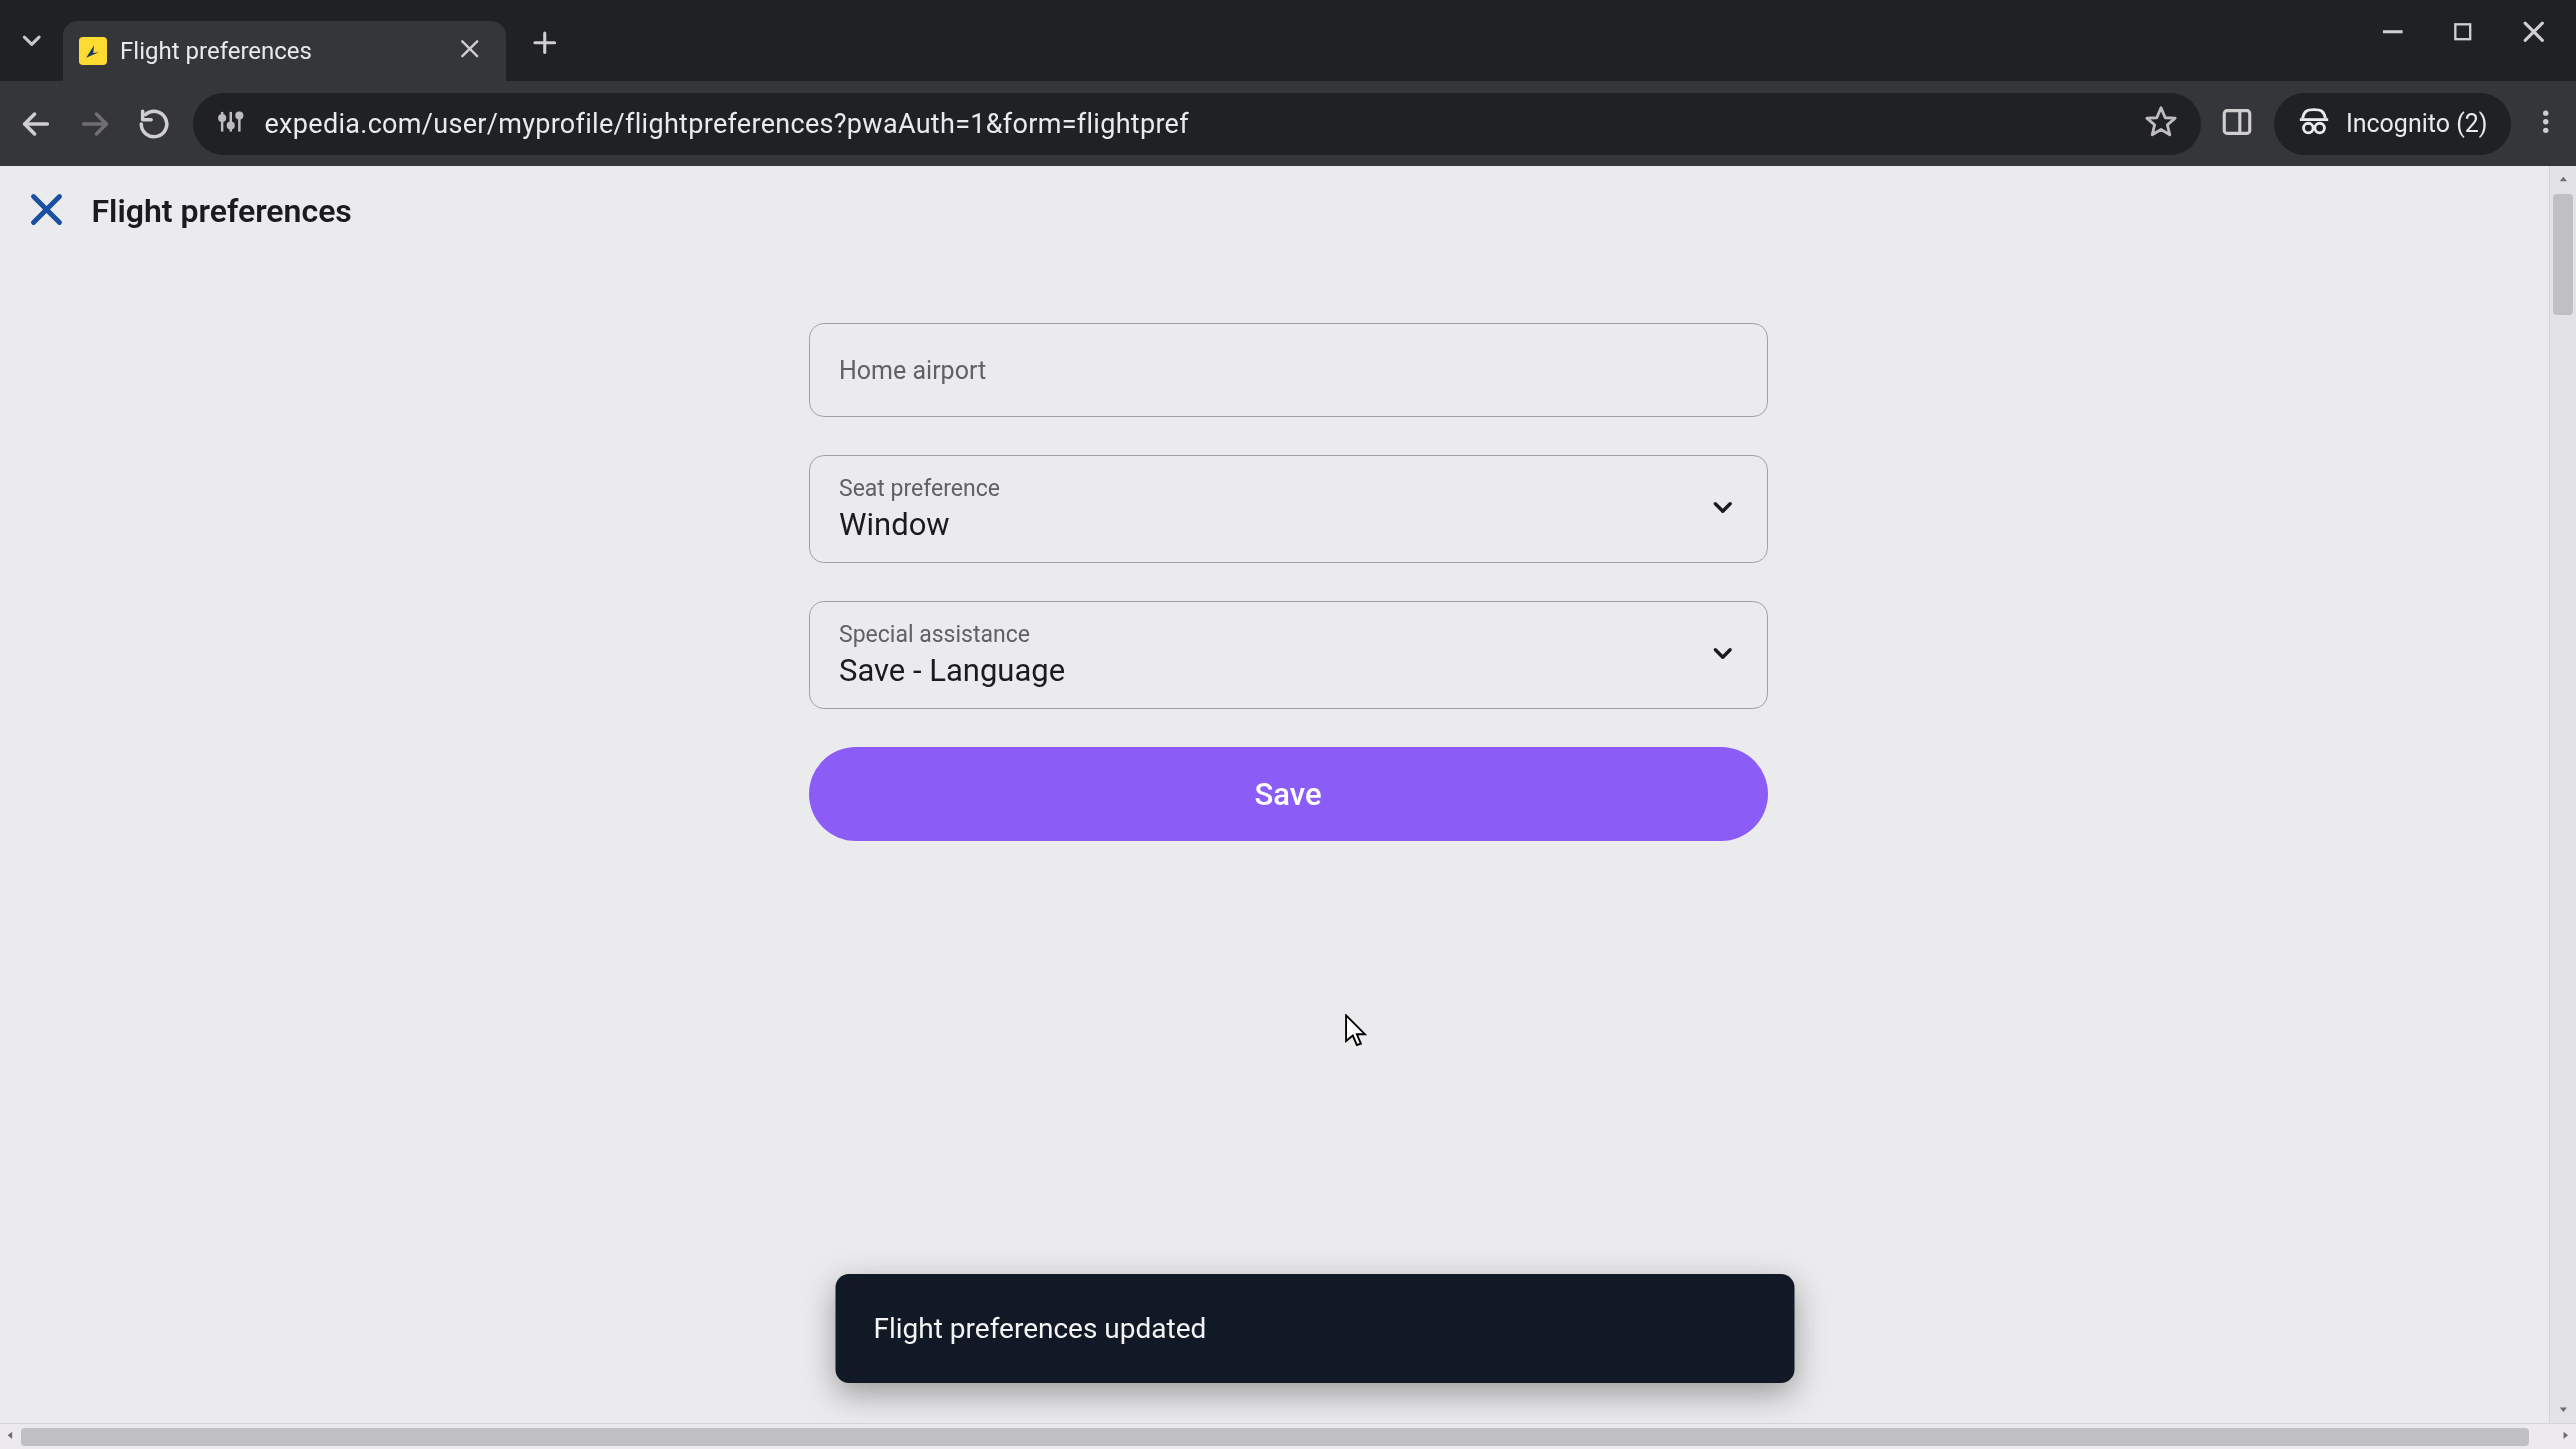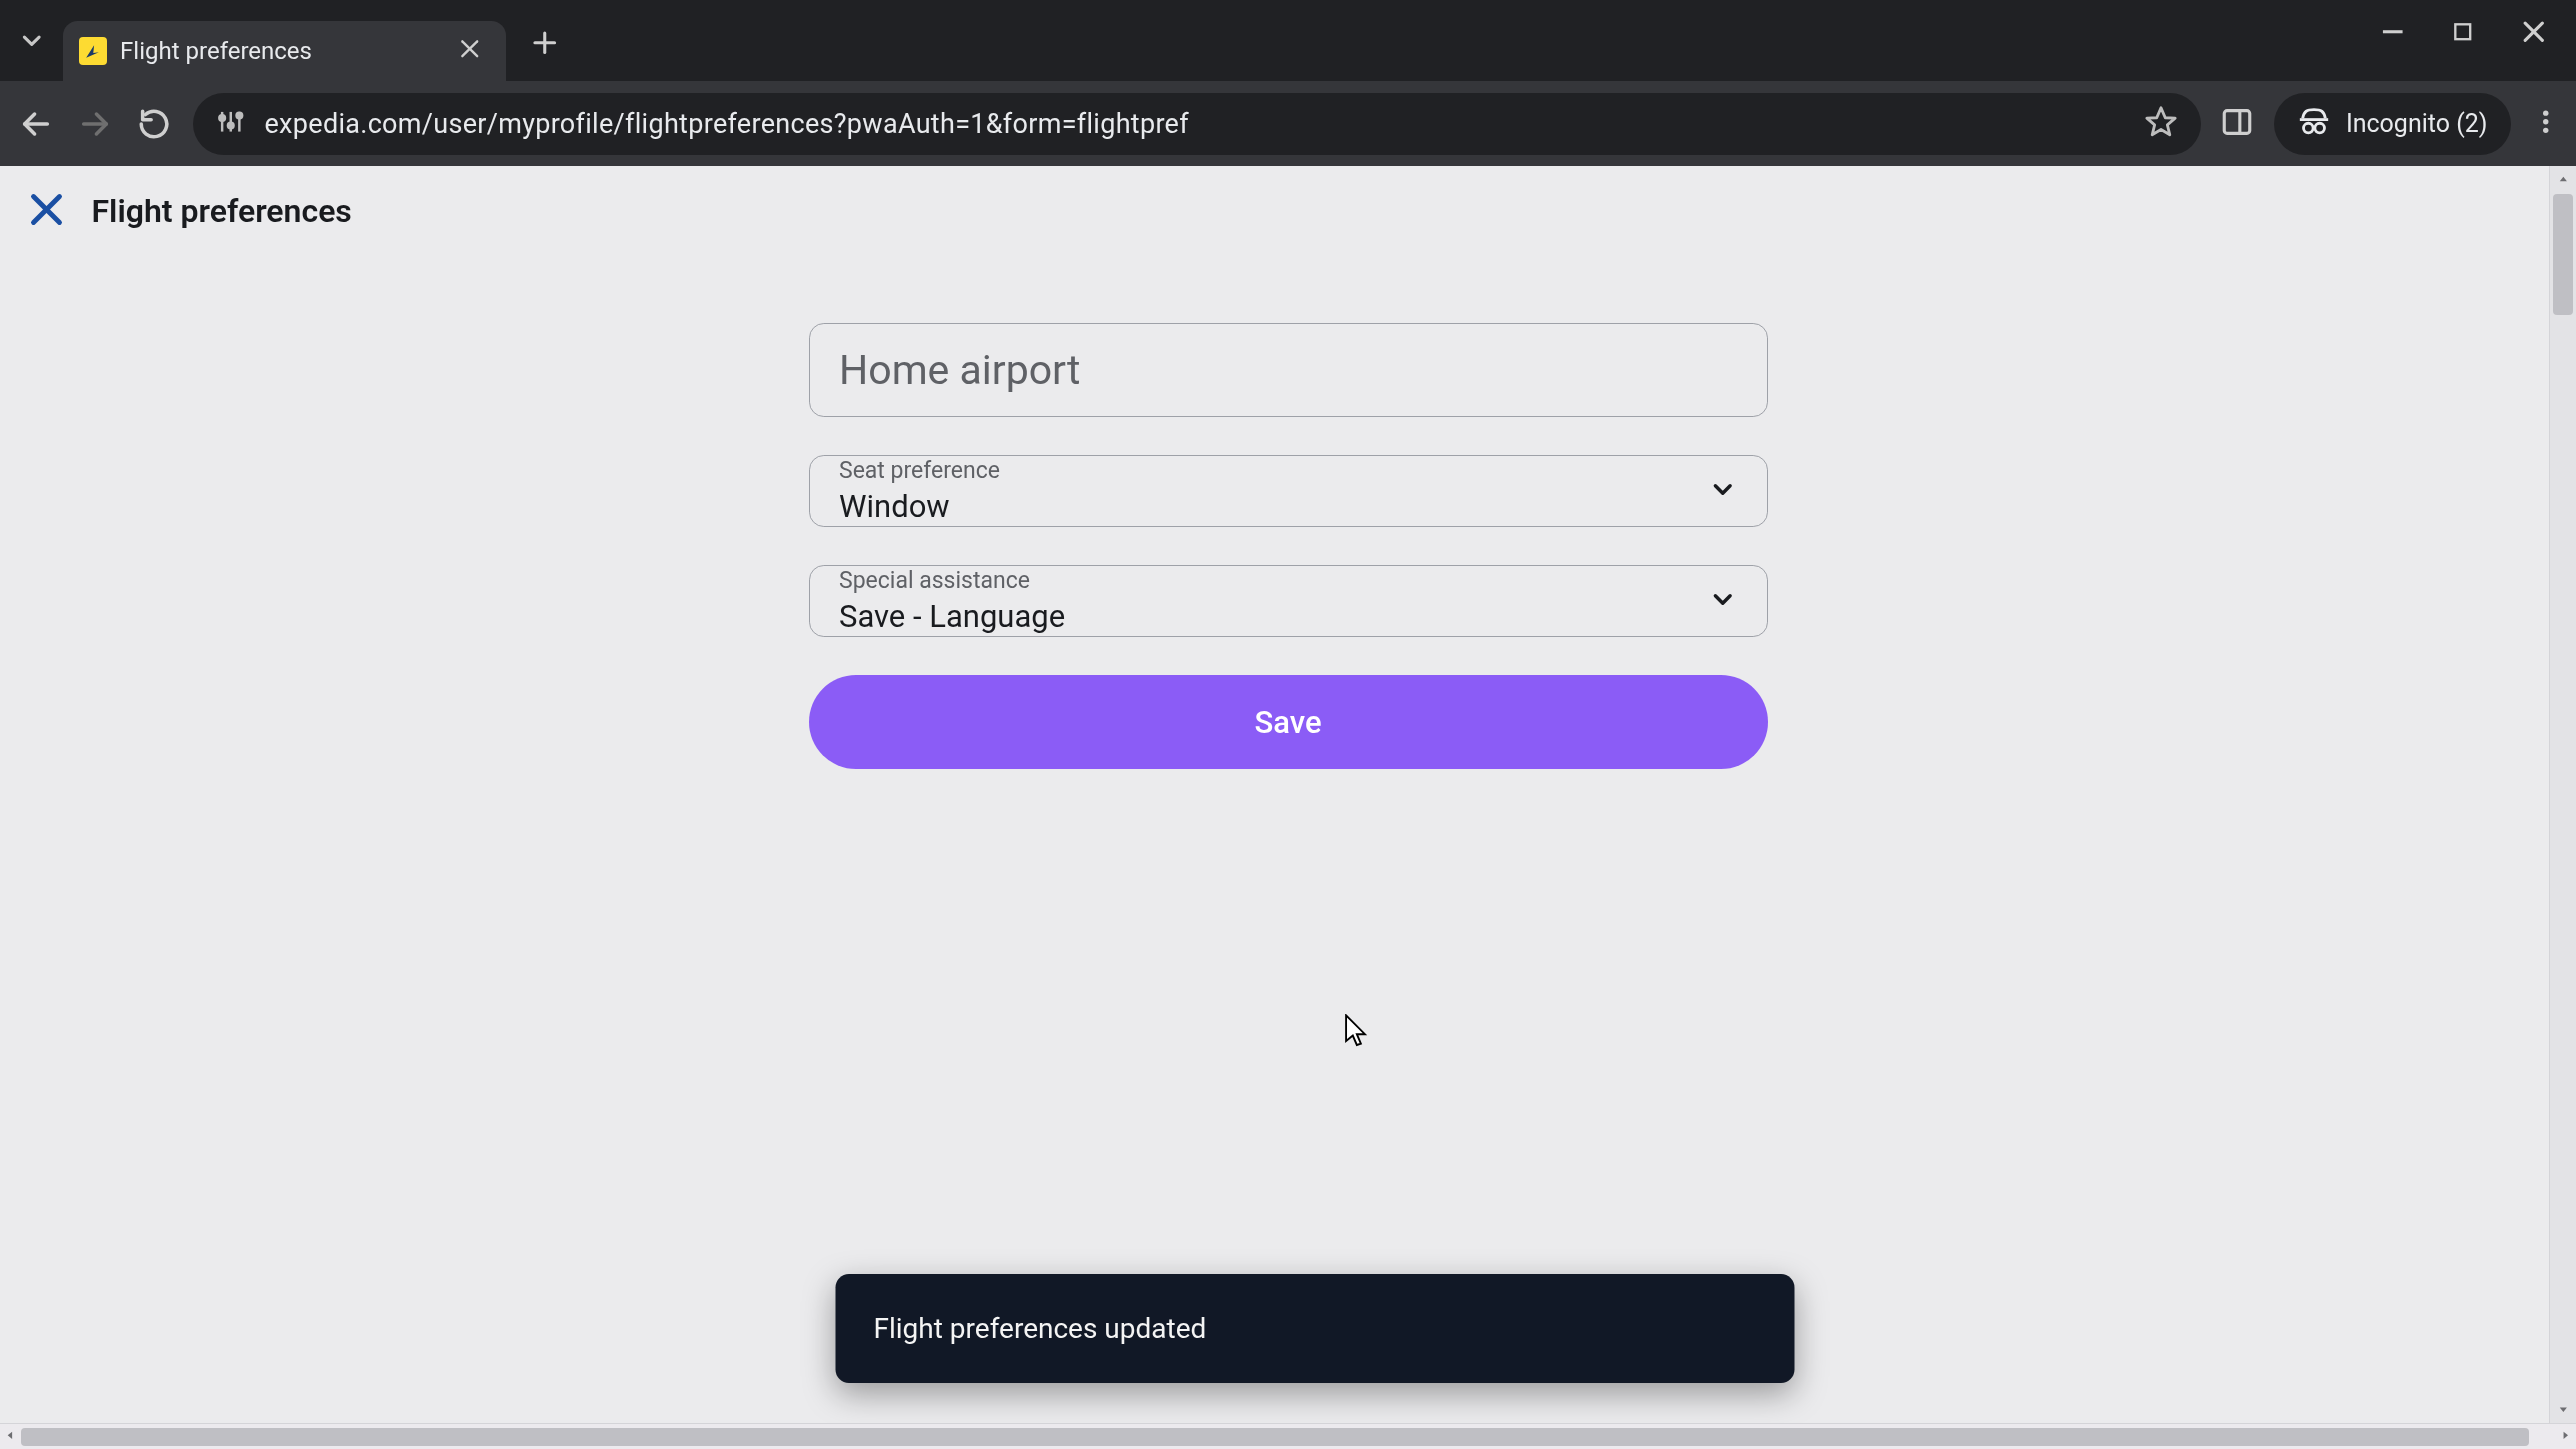--- a/index.html
+++ b/index.html
@@ -60,24 +60,24 @@
     }
     .close-x { color: #1a4fa3; }
     .page-title { font-size: 32px; font-weight: 600; color: #191b1f; }
 
     .form-wrap { width: 959px; margin: 67px auto 0; display: flex; flex-direction: column; gap: 38px; }
 
     .text-field {
       height: 94px; border: 1.3px solid #9ea1a8; border-radius: 14.8px; background: #ebebed;
       display: flex; align-items: center; padding: 0 29.5px;
     }
-    .text-field .placeholder { font-size: 41px; color: #5f6166; }
+    .text-field .placeholder { font-size: 25px; color: #5f6166; }
 
     .select-field {
-      height: 72px; border: 1.3px solid #9ea1a8; border-radius: 14.8px; background: #ebebed;
+      height: 108px; border: 1.3px solid #9ea1a8; border-radius: 14.8px; background: #ebebed;
       display: flex; flex-direction: column; justify-content: center; padding: 10.7px 29.5px 10.7px 29.5px; position: relative;
     }
     .select-field .label { font-size: 23px; color: #5f6166; margin-bottom: 4px; }
     .select-field .value { font-size: 31px; color: #191b1f; }
     .chevron { position: absolute; right: 29.5px; top: 50%; transform: translateY(-50%); color: #191b1f; }
 
     .save-btn {
       height: 94px; border-radius: 47px; background: #8b5cf6; color: #fff;
       display: flex; align-items: center; justify-content: center;
       font-size: 31px; font-weight: 500; position: relative; cursor: pointer;

